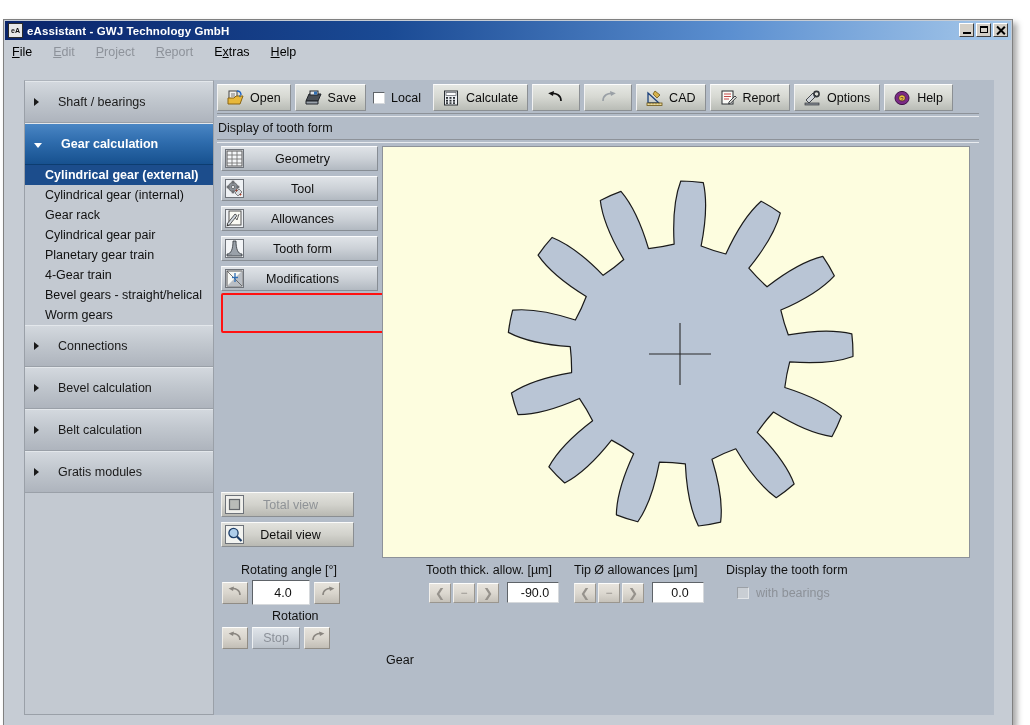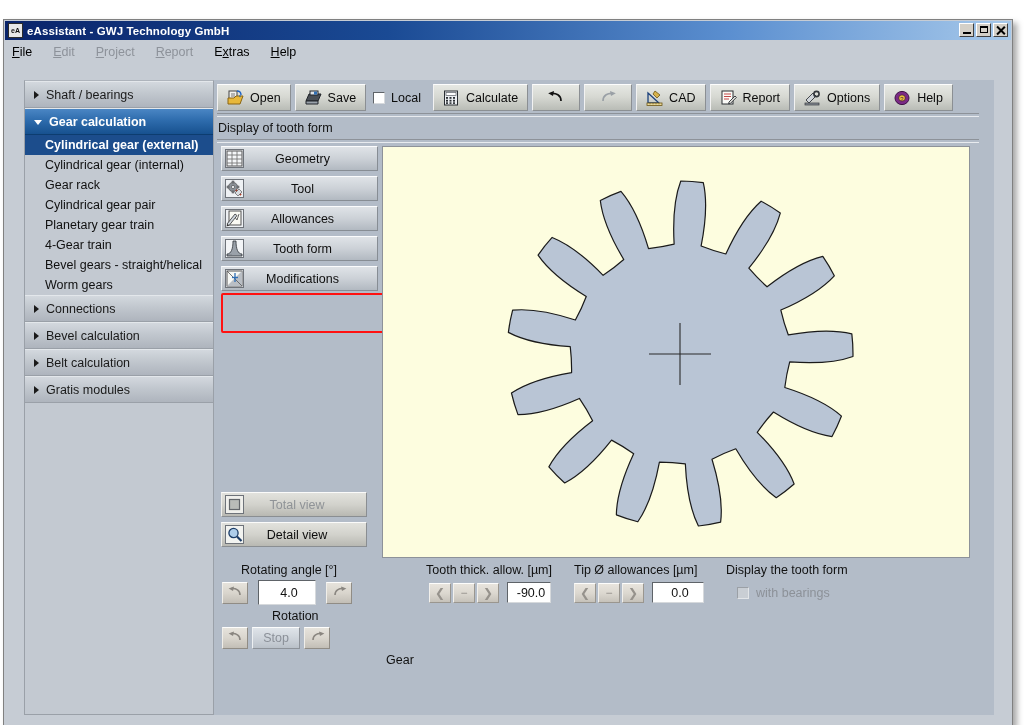--- a/index.html
+++ b/index.html
@@ -33,24 +33,24 @@
   
   #menubar{position:absolute;left:1px;top:20px;width:1006px;height:23px;
            background:#c6ccd4;display:flex;align-items:center;padding-left:7px;box-sizing:border-box;}
   .menu-item{font-size:12.5px;color:#000;margin-right:21px;white-space:nowrap;}
   .menu-item.dis{color:#8d929a;}
   .menu-item u{text-decoration:underline;}
 
   
   #sidebar{position:absolute;left:20px;top:60px;width:190px;height:635px;
            background:#c3c9d1;border:1px solid #9aa0a8;border-top-color:#aeb4bc;box-sizing:border-box;}
-  .sb-group{height:27px;display:flex;align-items:center;padding-left:9px;
+  .sb-group{height:42px;display:flex;align-items:center;padding-left:9px;
             background:linear-gradient(to bottom,#d3d8de 0%,#c1c7ce 45%,#aeb4bd 100%);
             border-bottom:1px solid #9aa0a8;border-top:1px solid #e3e7eb;
-            font-size:12.5px;color:#1a1a1a;box-sizing:border-box;}
+            font-size:12.5px;color:#1a1a1a;box-sizing:border-box;gap:12px;}
   .sb-group .arw{width:0;height:0;border-left:5px solid #1a1a1a;
                  border-top:4px solid transparent;border-bottom:4px solid transparent;margin-right:7px;}
   .sb-group.open{background:linear-gradient(to bottom,#4a86c4 0%,#2e6cad 45%,#17518f 100%);
                  color:#fff;font-weight:bold;border-bottom-color:#0d3d70;}
   .sb-group.open .arw{border:none;width:0;height:0;border-top:5px solid #fff;
                  border-left:4px solid transparent;border-right:4px solid transparent;margin-right:7px;margin-top:2px;}
   .sb-item{height:20px;display:flex;align-items:center;padding-left:20px;
            font-size:12.5px;color:#101010;box-sizing:border-box;}
   .sb-item.sel{background:#1c4d8c;color:#fff;font-weight:bold;}
 
@@ -82,21 +82,21 @@
   #tabs{position:absolute;left:7px;top:66px;width:157px;}
   .tab-btn{height:25px;margin-bottom:5px;display:flex;align-items:center;
            background:linear-gradient(to bottom,#dfe3e7 0%,#ccd1d7 50%,#b2b9c1 100%);
            border:1px solid #878d94;border-top-color:#fbfcfd;border-left-color:#eef1f3;
            font-size:12.5px;color:#0e0e0e;box-sizing:border-box;position:relative;cursor:default;}
   .tab-btn .tlabel{flex:1;text-align:center;padding-right:16px;}
   .tab-ico{width:19px;height:19px;margin-left:3px;flex:none;
            border:1px solid #6e737a;background:#eef1f4;box-sizing:border-box;position:relative;overflow:hidden;}
 
   
-  #viewbtns{position:absolute;left:7px;top:412px;width:146px;}
+  #viewbtns{position:absolute;left:7px;top:412px;width:133px;}
   .view-btn{height:25px;margin-bottom:5px;display:flex;align-items:center;
             background:linear-gradient(to bottom,#e2e2dd 0%,#d2d2cc 50%,#b8b8b2 100%);
             border:1px solid #8a8e92;border-top-color:#fbfbfa;border-left-color:#eeeeeb;
             font-size:12.5px;color:#0e0e0e;box-sizing:border-box;cursor:default;}
   .view-btn.dis{color:#8f9397;}
   .view-btn .tlabel{flex:1;text-align:center;padding-right:16px;}
 
   
   #canvas{position:absolute;left:168px;top:66px;width:588px;height:412px;
           background:#fdfddf;border:1px solid #8d9299;box-sizing:border-box;overflow:hidden;}
@@ -462,21 +462,21 @@
         <g stroke="#2a2a2a" stroke-width="1.1">
           <line x1="266" y1="207" x2="328" y2="207"></line>
           <line x1="297" y1="176" x2="297" y2="238"></line>
         </g>
       </svg>
     </div>
 
     <div id="bottom">
 
       <div class="fld-label" style="left:27px;top:-2px;">Rotating angle [°]</div>
-      <div style="position:absolute;left:8px;top:15px;display:flex;gap:10px;align-items:center;">
+      <div style="position:absolute;left:8px;top:15px;display:flex;gap:4px;align-items:center;">
         <div class="spin-btn">
           <span>
             <svg width="17" height="13" viewBox="0 0 17 13">
                 <path d="M13 10 C13 5 9 3.3 4.5 3.6" fill="none" stroke="#8a8680" stroke-width="1.6"></path>
                 <path d="M1.6 3.5 L7 1.4 L6 6 Z" fill="#8a8680"></path>
               </svg>
           </span>
         </div>
         <div class="txtfield" style="width:58px;height:25px;line-height:21px;">4.0</div>
         <div class="spin-btn">
@@ -518,21 +518,21 @@
       <div style="position:absolute;left:215px;top:17px;display:flex;gap:2px;align-items:center;">
         <div class="arrbtn">
             <span>❮</span>
           </div>
         <div class="arrbtn">
             <span>−</span>
           </div>
         <div class="arrbtn">
             <span>❯</span>
           </div>
-        <div class="txtfield" style="width:44px;height:21px;line-height:17px;margin-left:6px;">-90.0</div>
+        <div class="txtfield" style="width:52px;height:21px;line-height:17px;margin-left:6px;">-90.0</div>
       </div>
 
       <div class="fld-label" style="left:360px;top:-2px;">Tip Ø allowances [µm]</div>
       <div style="position:absolute;left:360px;top:17px;display:flex;gap:2px;align-items:center;">
         <div class="arrbtn">
             <span>❮</span>
           </div>
         <div class="arrbtn">
             <span>−</span>
           </div>

